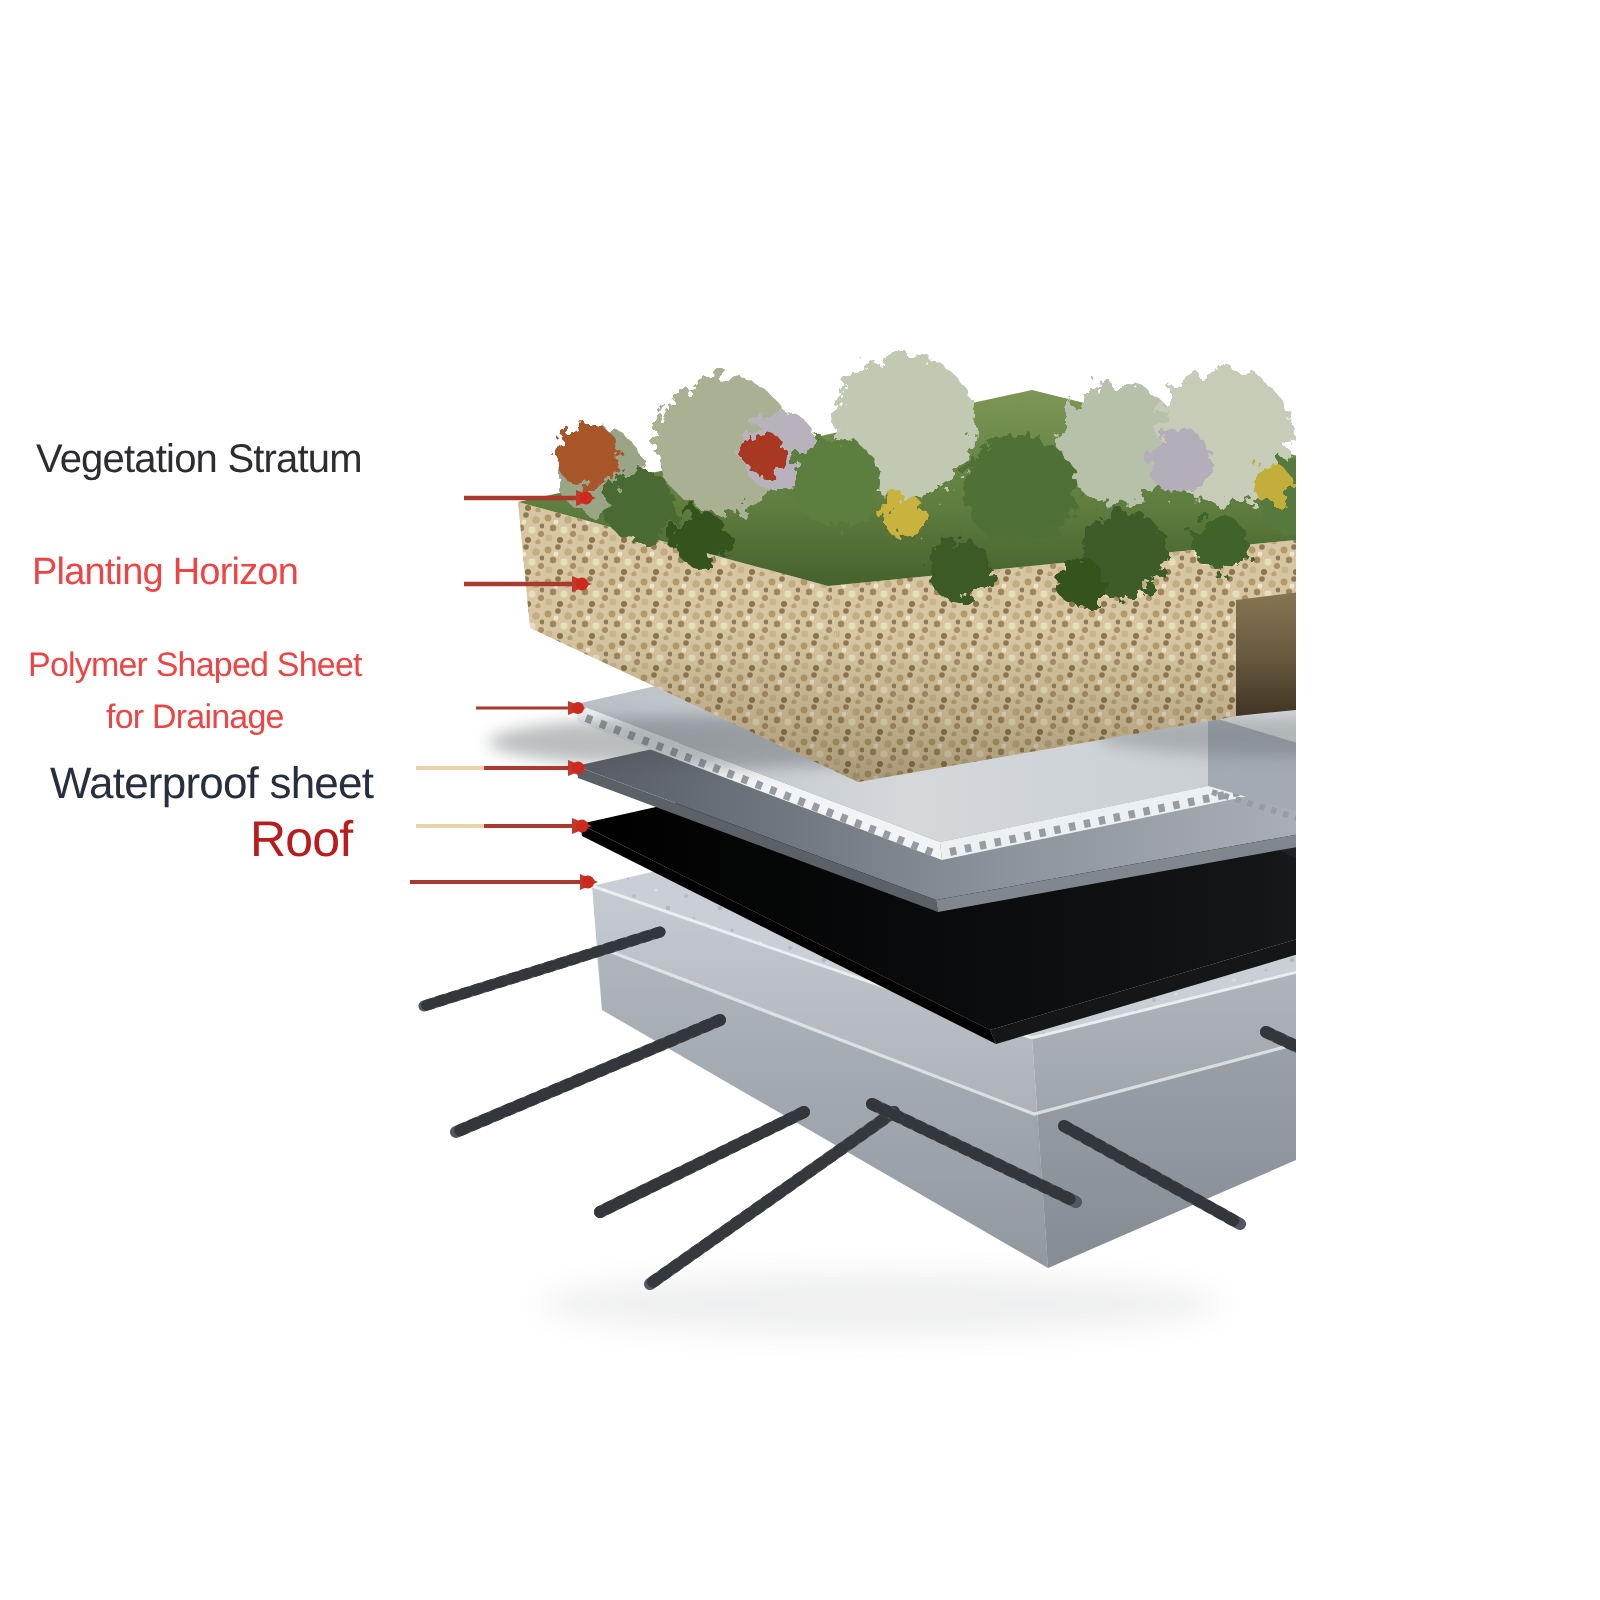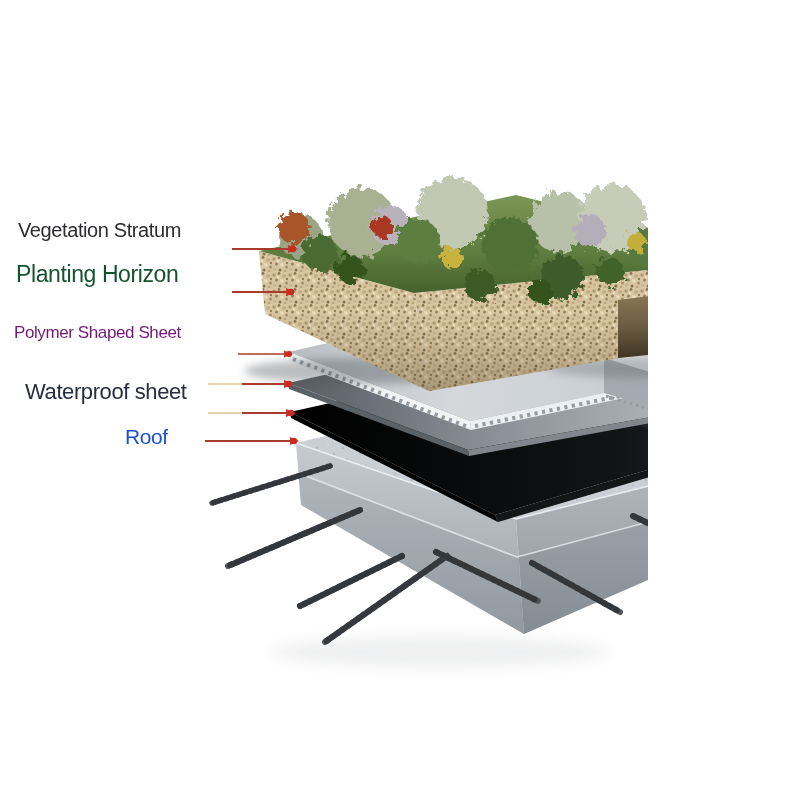--- a/index.html
+++ b/index.html
@@ -6,24 +6,24 @@
   .canvas{
     position:relative;width:648px;height:800px;background:#ffffff;
     overflow:hidden;font-family:"Liberation Sans",sans-serif;
   }
   .stage{position:absolute;left:0;top:0;}
   .lbl{
     position:absolute;color:#262c3b;letter-spacing:-0.4px;
     font-family:"Liberation Sans",sans-serif;white-space:nowrap;
   }
   #lbl-veg{left:18px;top:219px;font-size:20px;color:#2c2c31;}
-  #lbl-plant{left:16px;top:261px;font-size:23px;color:#14532d;}
-  #lbl-poly{left:14px;top:320px;font-size:17px;line-height:26px;color:#701a75;text-align:center;}
+  #lbl-plant{left:16px;top:276px;font-size:19px;color:#ef4444;}
+  #lbl-poly{left:14px;top:320px;font-size:17px;line-height:26px;color:#ef4444;text-align:center;}
   #lbl-water{left:25px;top:379px;font-size:22px;color:#272e3e;}
-  #lbl-roof{left:125px;top:425px;font-size:21px;color:#1d4ed8;}
+  #lbl-roof{left:125px;top:406px;font-size:25px;color:#b91c1c;}
 </style>
 </head>
 <body>
 
 <div class="canvas">
 
   <svg class="stage" width="800" height="800" viewBox="0 0 800 800">
     <defs>
       <pattern id="gravelTex" width="16" height="16" patternUnits="userSpaceOnUse">
         <rect width="16" height="16" fill="#d8c6a2"></rect>
@@ -245,17 +245,18 @@
         <polygon points="290,437 290,445 299,441" fill="#c0392b"></polygon>
         <circle cx="294" cy="441" r="3.2" fill="#cc2a1e"></circle>
       </g>
     </g>
   </svg>
 
   <div class="lbl" id="lbl-veg">Vegetation Stratum</div>
   <div class="lbl" id="lbl-plant">Planting Horizon</div>
   <div class="lbl" id="lbl-poly">
     <div>Polymer Shaped Sheet</div>
+    <div>for Drainage</div>
   </div>
   <div class="lbl" id="lbl-water">Waterproof sheet</div>
   <div class="lbl" id="lbl-roof">Roof</div>
 
 </div>
 
 </body></html>

